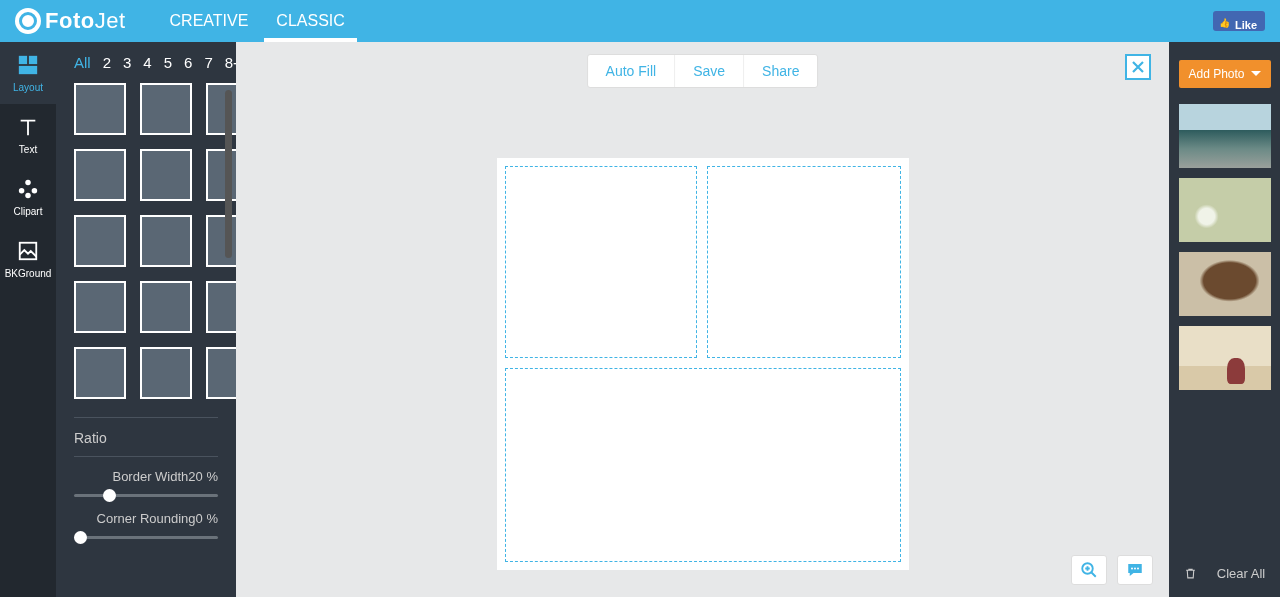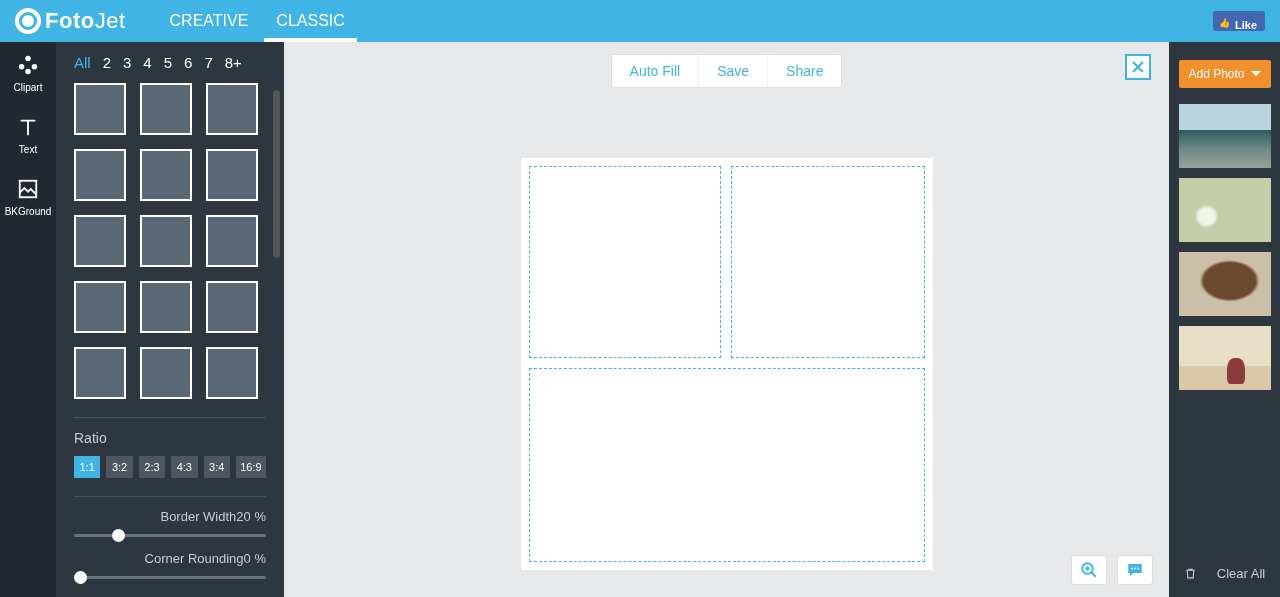--- a/index.html
+++ b/index.html
@@ -22,21 +22,21 @@
 .main { display: flex; height: 555px; }
 
 
 .left-nav { width: 56px; background: #22282f; display: flex; flex-direction: column; }
 .nav-item { width: 56px; height: 62px; display: flex; flex-direction: column; align-items: center; justify-content: center; cursor: pointer; color: #fff; }
 .nav-item.active { background: #2e3640; color: #40b4e5; }
 .nav-item .icon { width: 22px; height: 22px; margin-bottom: 6px; }
 .nav-item .label { font-size: 10px; }
 
 
-.panel { width: 228px; background: #2e3640; color: #ccc; padding: 12px 18px 12px 18px; position: relative; overflow-y: auto; }
+.panel { width: 180px; background: #2e3640; color: #ccc; padding: 12px 18px 12px 18px; position: relative; overflow-y: auto; }
 .panel::-webkit-scrollbar { width: 0; }
 .scrollbar-fake { position: absolute; right: 4px; top: 48px; width: 7px; height: 168px; background: #555; border-radius: 4px; }
 .cell-filter { display: flex; gap: 12px; margin-bottom: 12px; font-size: 15px; }
 .cell-filter span { cursor: pointer; color: #fff; }
 .cell-filter span.active { color: #40b4e5; }
 .template-grid { display: grid; grid-template-columns: repeat(3, 52px); gap: 14px; margin-bottom: 18px; }
 .tmpl { width: 52px; height: 52px; border: 2px solid #fff; cursor: pointer; background: #5a6774; display: grid; gap: 2px; padding: 2px; }
 .tmpl div { background: #5a6774; border: 0; }
 .tmpl.full { display: block; }
 .tmpl.h2 { grid-template-columns: 1fr 1fr; }
@@ -94,34 +94,42 @@
     <div class="mode-tab active">CLASSIC</div>
   </div>
   <div class="fb-like">
     <span class="fb-thumb"></span>
     <span>Like</span>
   </div>
 </div>
 
 <div class="main">
   <div class="left-nav">
+    <div class="nav-item active">
+      <svg class="icon" viewBox="0 0 24 24">
+          <rect x="2" y="2" width="9" height="9" fill="currentColor"></rect>
+          <rect x="13" y="2" width="9" height="9" fill="currentColor"></rect>
+          <rect x="2" y="13" width="20" height="9" fill="currentColor"></rect>
+        </svg>
+      <span class="label">Layout</span>
+    </div>
+    <div class="nav-item">
+      <svg class="icon" viewBox="0 0 24 24" stroke="currentColor" stroke-width="2" fill="none">
+          <path d="M4 5h16M12 5v16"></path>
+        </svg>
+      <span class="label">Text</span>
+    </div>
     <div class="nav-item">
       <svg class="icon" viewBox="0 0 24 24" fill="currentColor">
           <circle cx="12" cy="5" r="3"></circle>
           <circle cx="5" cy="14" r="3"></circle>
           <circle cx="19" cy="14" r="3"></circle>
           <circle cx="12" cy="19" r="3"></circle>
         </svg>
       <span class="label">Clipart</span>
-    </div>
-    <div class="nav-item">
-      <svg class="icon" viewBox="0 0 24 24" stroke="currentColor" stroke-width="2" fill="none">
-          <path d="M4 5h16M12 5v16"></path>
-        </svg>
-      <span class="label">Text</span>
     </div>
     <div class="nav-item">
       <svg class="icon" viewBox="0 0 24 24" stroke="currentColor" stroke-width="2" fill="none">
           <rect x="3" y="3" width="18" height="18"></rect>
           <path d="M3 16l5-5 4 4 3-3 6 6"></path>
         </svg>
       <span class="label">BKGround</span>
     </div>
   </div>
 
@@ -213,28 +221,20 @@
       <div class="tmpl" style="grid-template-columns:1fr 1fr;grid-template-rows:repeat(3,1fr);">
           <div style="grid-column:span 2"></div>
           <div style="grid-row:span 2"></div>
           <div></div>
           <div></div>
         </div>
     </div>
 
     <hr class="section-hr">
     <div class="ratio-label">Ratio</div>
-    <div class="ratio-row">
-      <div class="ratio-btn active">1:1</div>
-      <div class="ratio-btn">3:2</div>
-      <div class="ratio-btn">2:3</div>
-      <div class="ratio-btn">4:3</div>
-      <div class="ratio-btn">3:4</div>
-      <div class="ratio-btn wide">16:9</div>
-    </div>
 
     <hr class="section-hr">
     <div class="slider-row">
       <div class="slider-head">
         <span>Border Width</span>
         <span><span>20</span> <span>%</span></span>
       </div>
       <div class="slider-track">
         <div class="slider-thumb" style="left:20%;"></div>
       </div>

